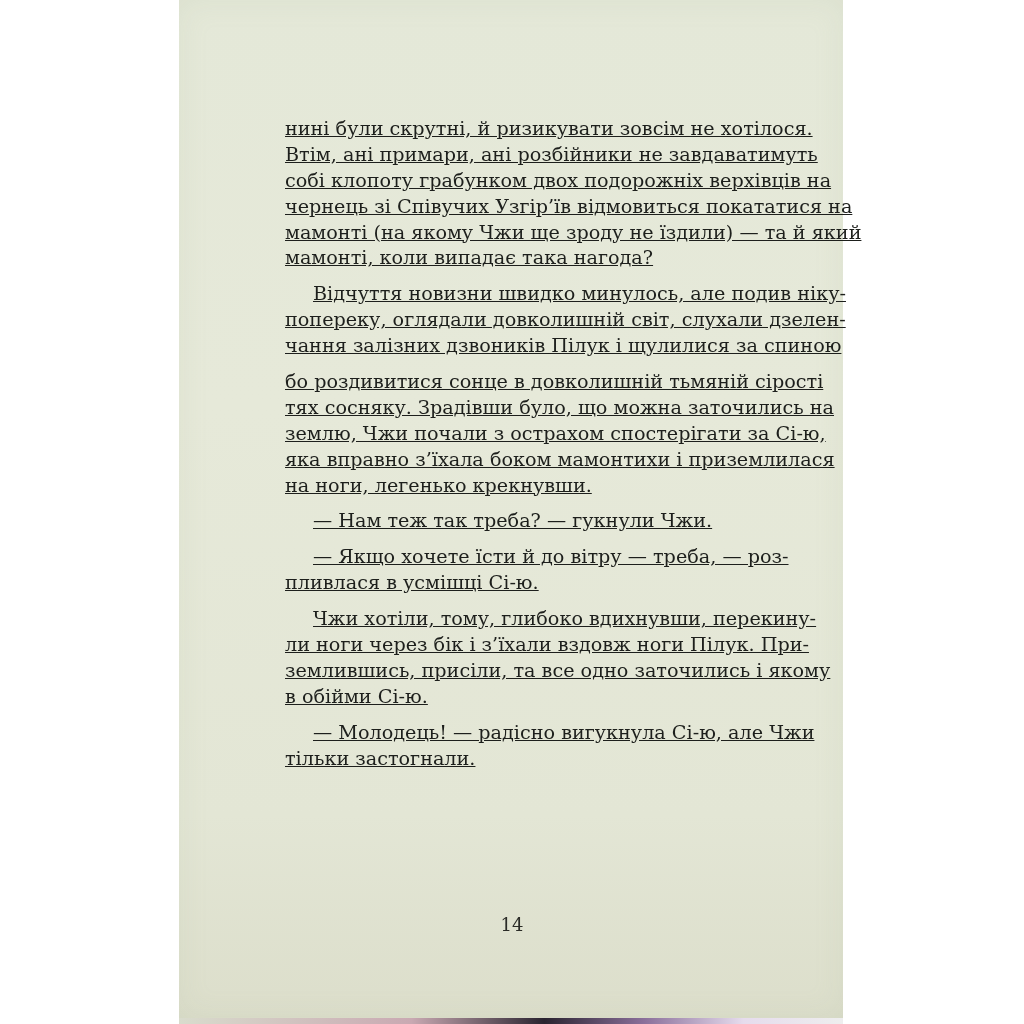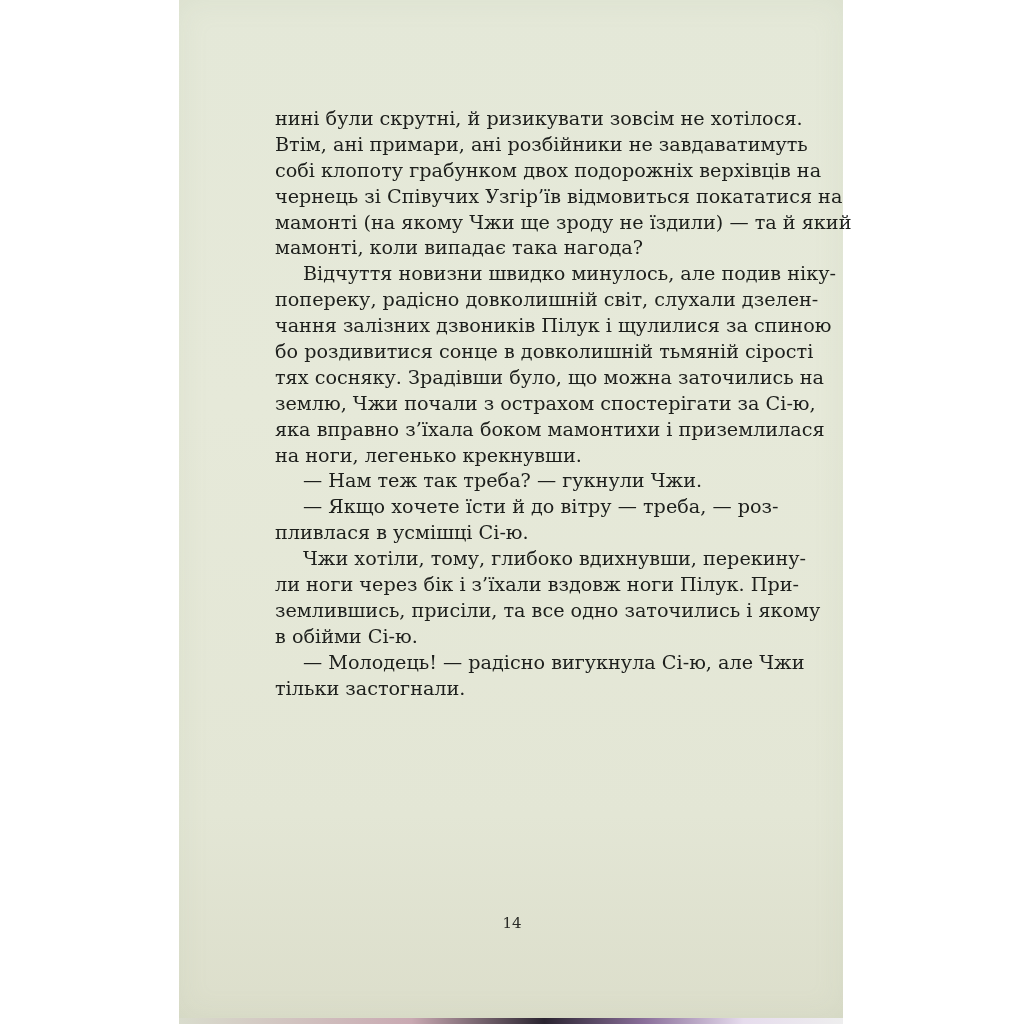--- a/index.html
+++ b/index.html
@@ -32,23 +32,24 @@
     left: 275px;
     top: 106px;
     width: 491px;
     font-family: "DejaVu Serif", "Liberation Serif", serif;
     font-size: 19.2px;
     line-height: 25.9px;
     color: #1d1f1c;
     letter-spacing: 0px;
   }
   .para {
-    margin: 0;
+    margin: 10px;
     text-align: justify;
     text-align-last: left;
+    text-decoration: underline;
   }
   .line {
     display: block;
     white-space: nowrap;
     height: 25.9px;
     text-align: justify;
     text-align-last: justify;
   }
   .line.last {
     text-align-last: left;
@@ -56,21 +57,21 @@
   .line.indent {
     text-indent: 28px;
   }
   .page-number {
     position: absolute;
     left: 0;
     width: 1024px;
     top: 914px;
     text-align: center;
     font-family: "DejaVu Serif", "Liberation Serif", serif;
-    font-size: 15px;
+    font-size: 18px;
     color: #2a2b27;
   }
 </style>
 </head>
 <body>
 
 <div class="page"></div>
 <div class="page-bottom-edge"></div>
 
 <div class="text-block">
@@ -79,21 +80,21 @@
     <span class="line">нині були скрутні, й ризикувати зовсім не хотілося.</span>
     <span class="line">Втім, ані примари, ані розбійники не завдаватимуть</span>
     <span class="line">собі клопоту грабунком двох подорожніх верхівців на</span>
     <span class="line">чернець зі Співучих Узгір’їв відмовиться покататися на</span>
     <span class="line">мамонті (на якому Чжи ще зроду не їздили) — та й який</span>
     <span class="line last">мамонті, коли випадає така нагода?</span>
   </p>
 
   <p class="para">
     <span class="line indent">Відчуття новизни швидко минулось, але подив ніку-</span>
-    <span class="line">попереку, радісно довколишній світ, слухали дзелен-</span>
+    <span class="line">попереку, оглядали довколишній світ, слухали дзелен-</span>
     <span class="line">чання залізних дзвоників Пілук і щулилися за спиною</span>
   </p>
 
   <p class="para">
     <span class="line">бо роздивитися сонце в довколишній тьмяній сірості</span>
     <span class="line">тях сосняку. Зрадівши було, що можна заточились на</span>
     <span class="line">землю, Чжи почали з острахом спостерігати за Сі-ю,</span>
     <span class="line">яка вправно з’їхала боком мамонтихи і приземлилася</span>
     <span class="line last">на ноги, легенько крекнувши.</span>
   </p>

